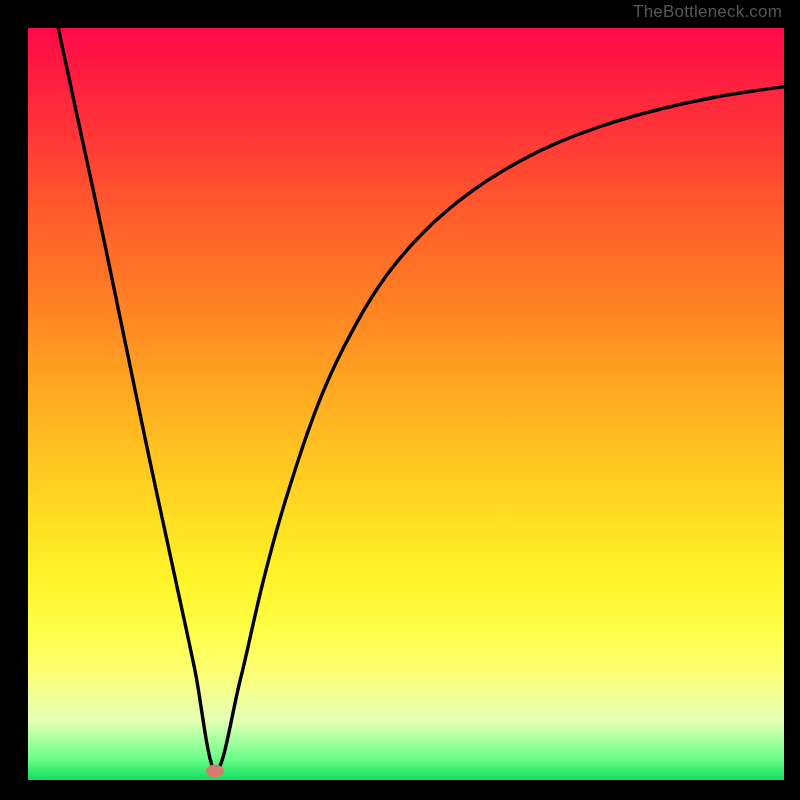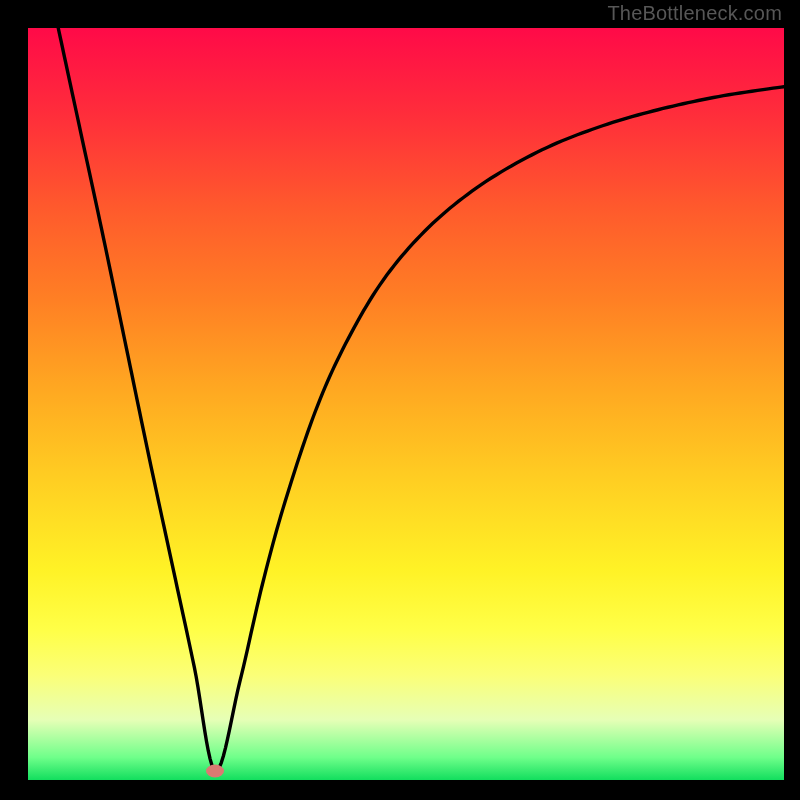--- a/index.html
+++ b/index.html
@@ -14,21 +14,21 @@
   .frame {
     position: absolute;
     inset: 0;
     background: #000;
   }
   .watermark {
     position: absolute;
     top: 2px;
     right: 18px;
     color: #575757;
-    font-size: 20px;
+    font-size: 17px;
     font-weight: 400;
     letter-spacing: 0.2px;
     z-index: 5;
   }
   .plot {
     position: absolute;
     left: 28px;
     right: 16px;
     top: 28px;
     bottom: 20px;

